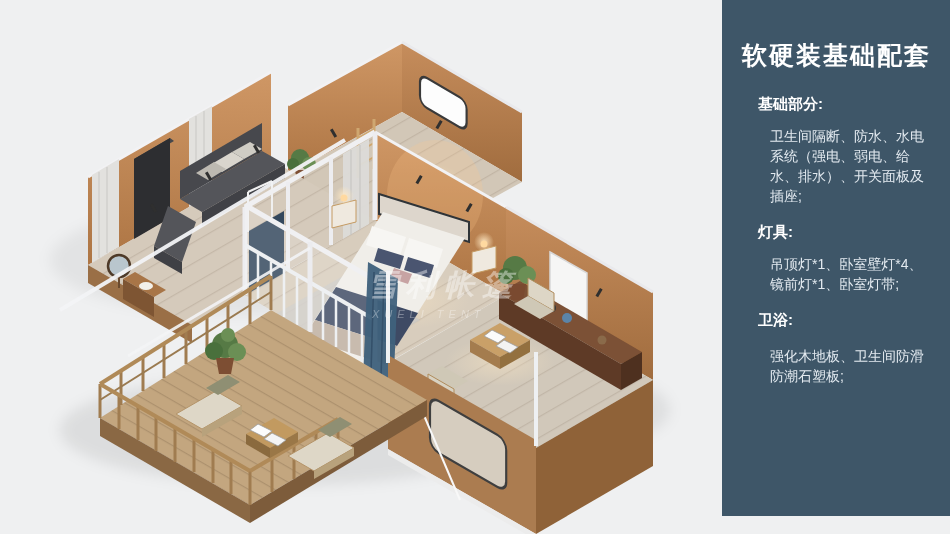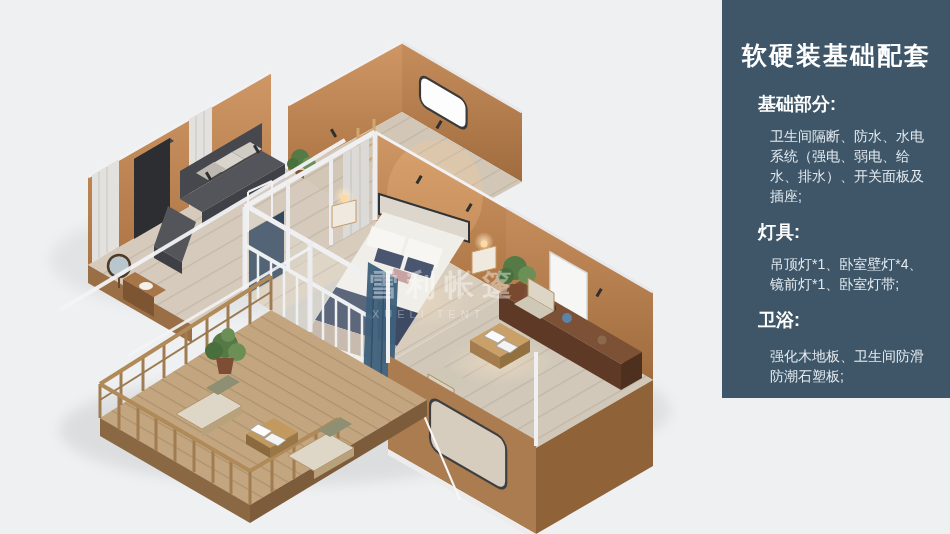--- a/index.html
+++ b/index.html
@@ -8,35 +8,35 @@
     --panel-text:#ffffff;
     --panel-body:#e3eaf0;
   }
   *{box-sizing:border-box;}
   html,body{margin:0;padding:0;}
   body{
     width:950px;height:534px;overflow:hidden;display:flex;
     font-family:"Liberation Sans","DejaVu Sans",sans-serif;
     background:var(--bg);
   }
-  .render{width:722px;height:534px;position:relative;background:var(--bg);flex:0 0 auto;}
+  .render{width:722px;height:534px;position:relative;background:var(--bg);flex:0 0 auto;font-style:italic;}
   .render svg{display:block;}
   .panel{
-    width:228px;height:398px;flex:0 0 auto;
+    width:228px;height:516px;flex:0 0 auto;
     background:var(--panel-bg);color:var(--panel-text);
     padding:40px 0 0 0;
   }
   .panel h1{
     margin:0 0 24px 20px;
     font-size:25px;line-height:30px;font-weight:bold;letter-spacing:2px;
   }
   .panel section{margin:0 12px 16px 36px;}
   .panel h2{
     margin:0 0 4px 0;
-    font-size:18px;line-height:20px;font-weight:bold;color:var(--panel-text);
+    font-size:15px;line-height:20px;font-weight:bold;color:var(--panel-text);
   }
   .panel p{
     margin:12px;font-size:14px;line-height:20px;color:var(--panel-body);
     word-break:break-all;
   }
 </style>
 </head>
 <body>
 
 <div class="render">

